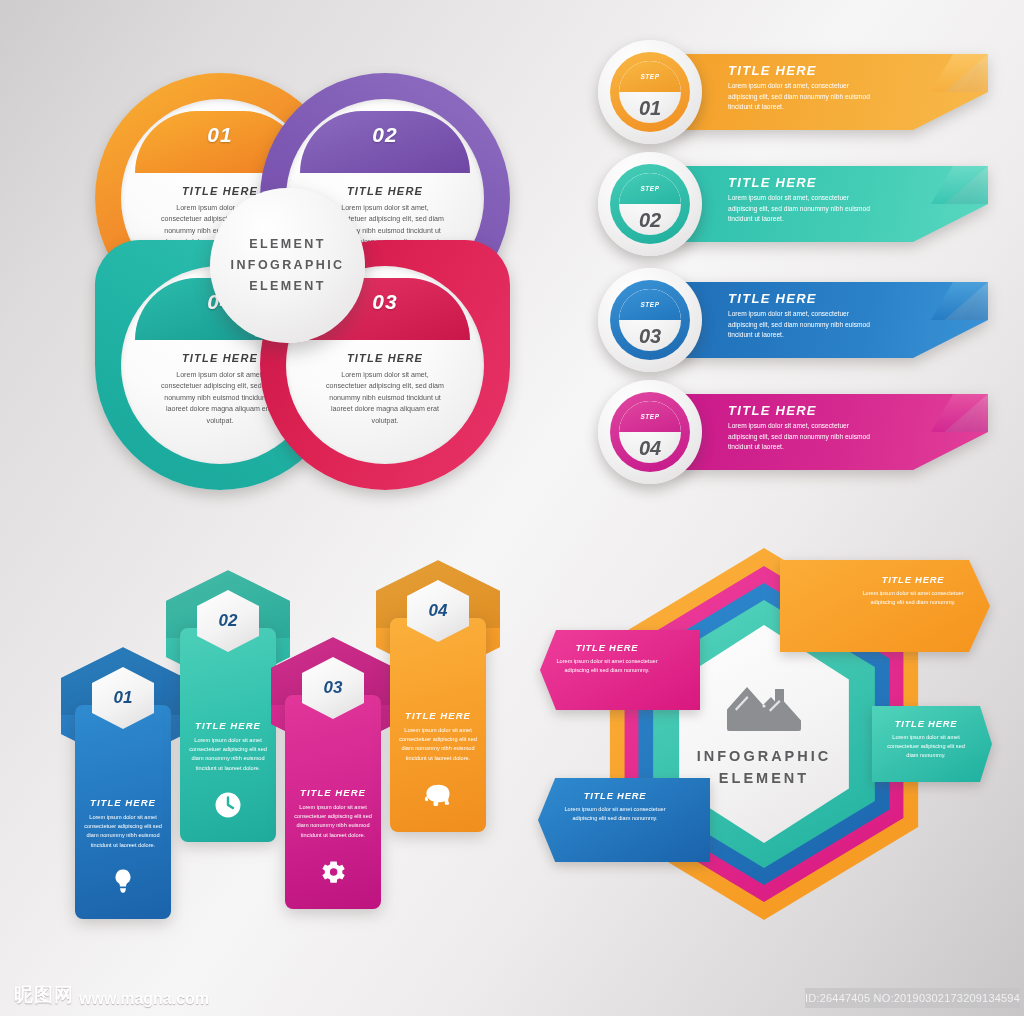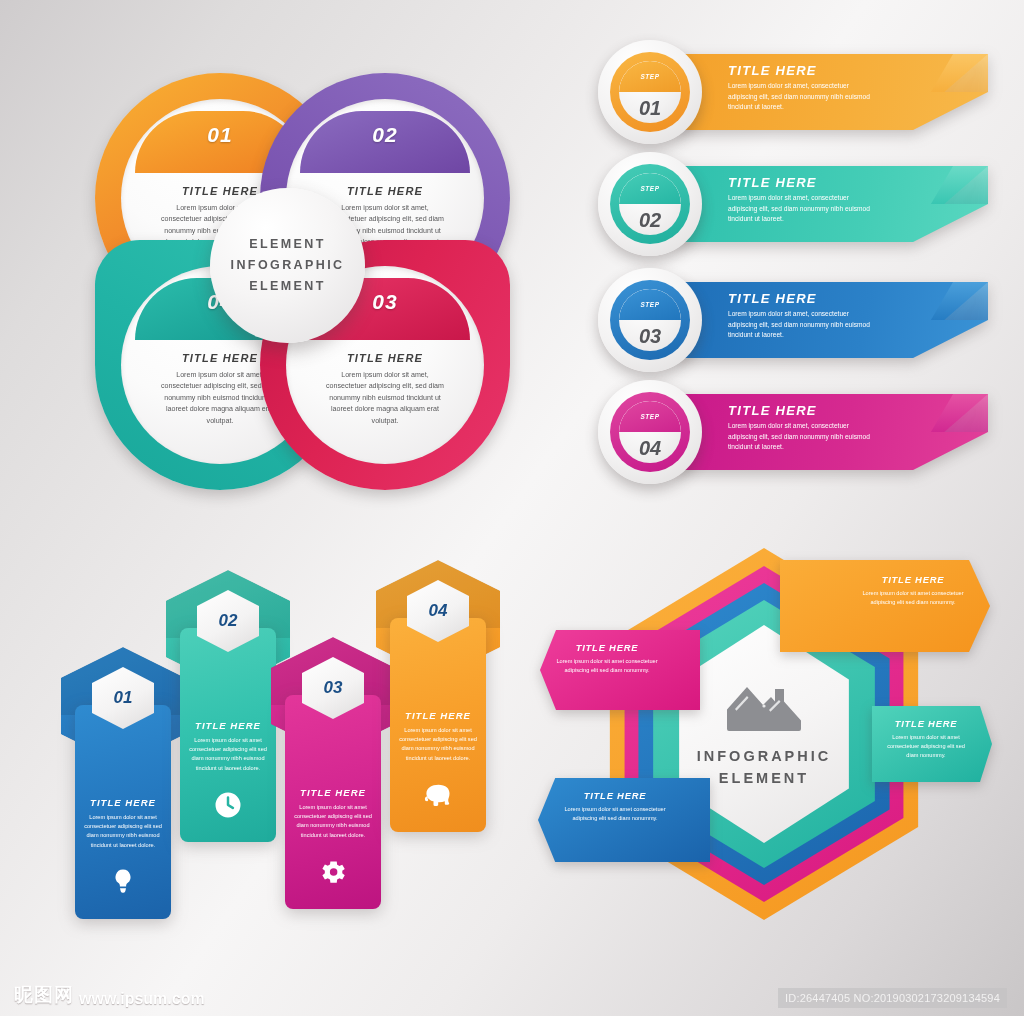--- a/index.html
+++ b/index.html
@@ -209,21 +209,21 @@
   .br-flag .ftxt { position: absolute; color: #fff; }
   .br-flag .ftxt .t { font-size: 9.4px; font-weight: 700; font-style: italic; letter-spacing: .8px; }
   .br-flag .ftxt .b { font-size: 5.6px; line-height: 1.6; margin-top: 4px; }
 
   
   #footer { position: absolute; left: 0; bottom: 0; width: 1024px; height: 42px; }
   #wm { position: absolute; left: 14px; bottom: 8px; display: flex; align-items: flex-end; gap: 5px; font-weight: bold; }
   #wm .cjk { font-size: 19px; color: #ffffff; letter-spacing: 1px; text-shadow: 0 1px 1px rgba(140,130,130,.55); font-family: "DejaVu Sans", sans-serif; }
   #wm .url { font-size: 16px; color: #ffffff; text-shadow: 0 1px 1px rgba(140,130,130,.55); }
   #idbar {
-    position: absolute; right: 17px; bottom: 8px; padding: 4px 7px;
+    position: absolute; right: 4px; bottom: 8px; padding: 4px 0;
     background: rgba(196,194,195,.72); color: #f2f1f1; font-size: 11px; letter-spacing: .2px;
   }
 </style>
 </head>
 <body>
 
 <div class="stage">
 
   <div class="abs" id="tl">
 
@@ -487,18 +487,18 @@
       <div class="ftxt center-txt" style="left:24px;right:42px;top:12px">
         <div class="t">TITLE HERE</div>
         <div class="b lorem">Lorem ipsum dolor sit amet consectetuer adipiscing elit sed diam nonummy.</div>
       </div>
     </div>
   </div>
 
   <div id="footer">
     <div id="wm">
       <span class="cjk">昵图网</span>
-      <span class="url">www.ipsum.com</span>
+      <span class="url">www.magna.com</span>
     </div>
     <div id="idbar">ID:26447405 NO:20190302173209134594</div>
   </div>
 
 </div>
 
 </body></html>

